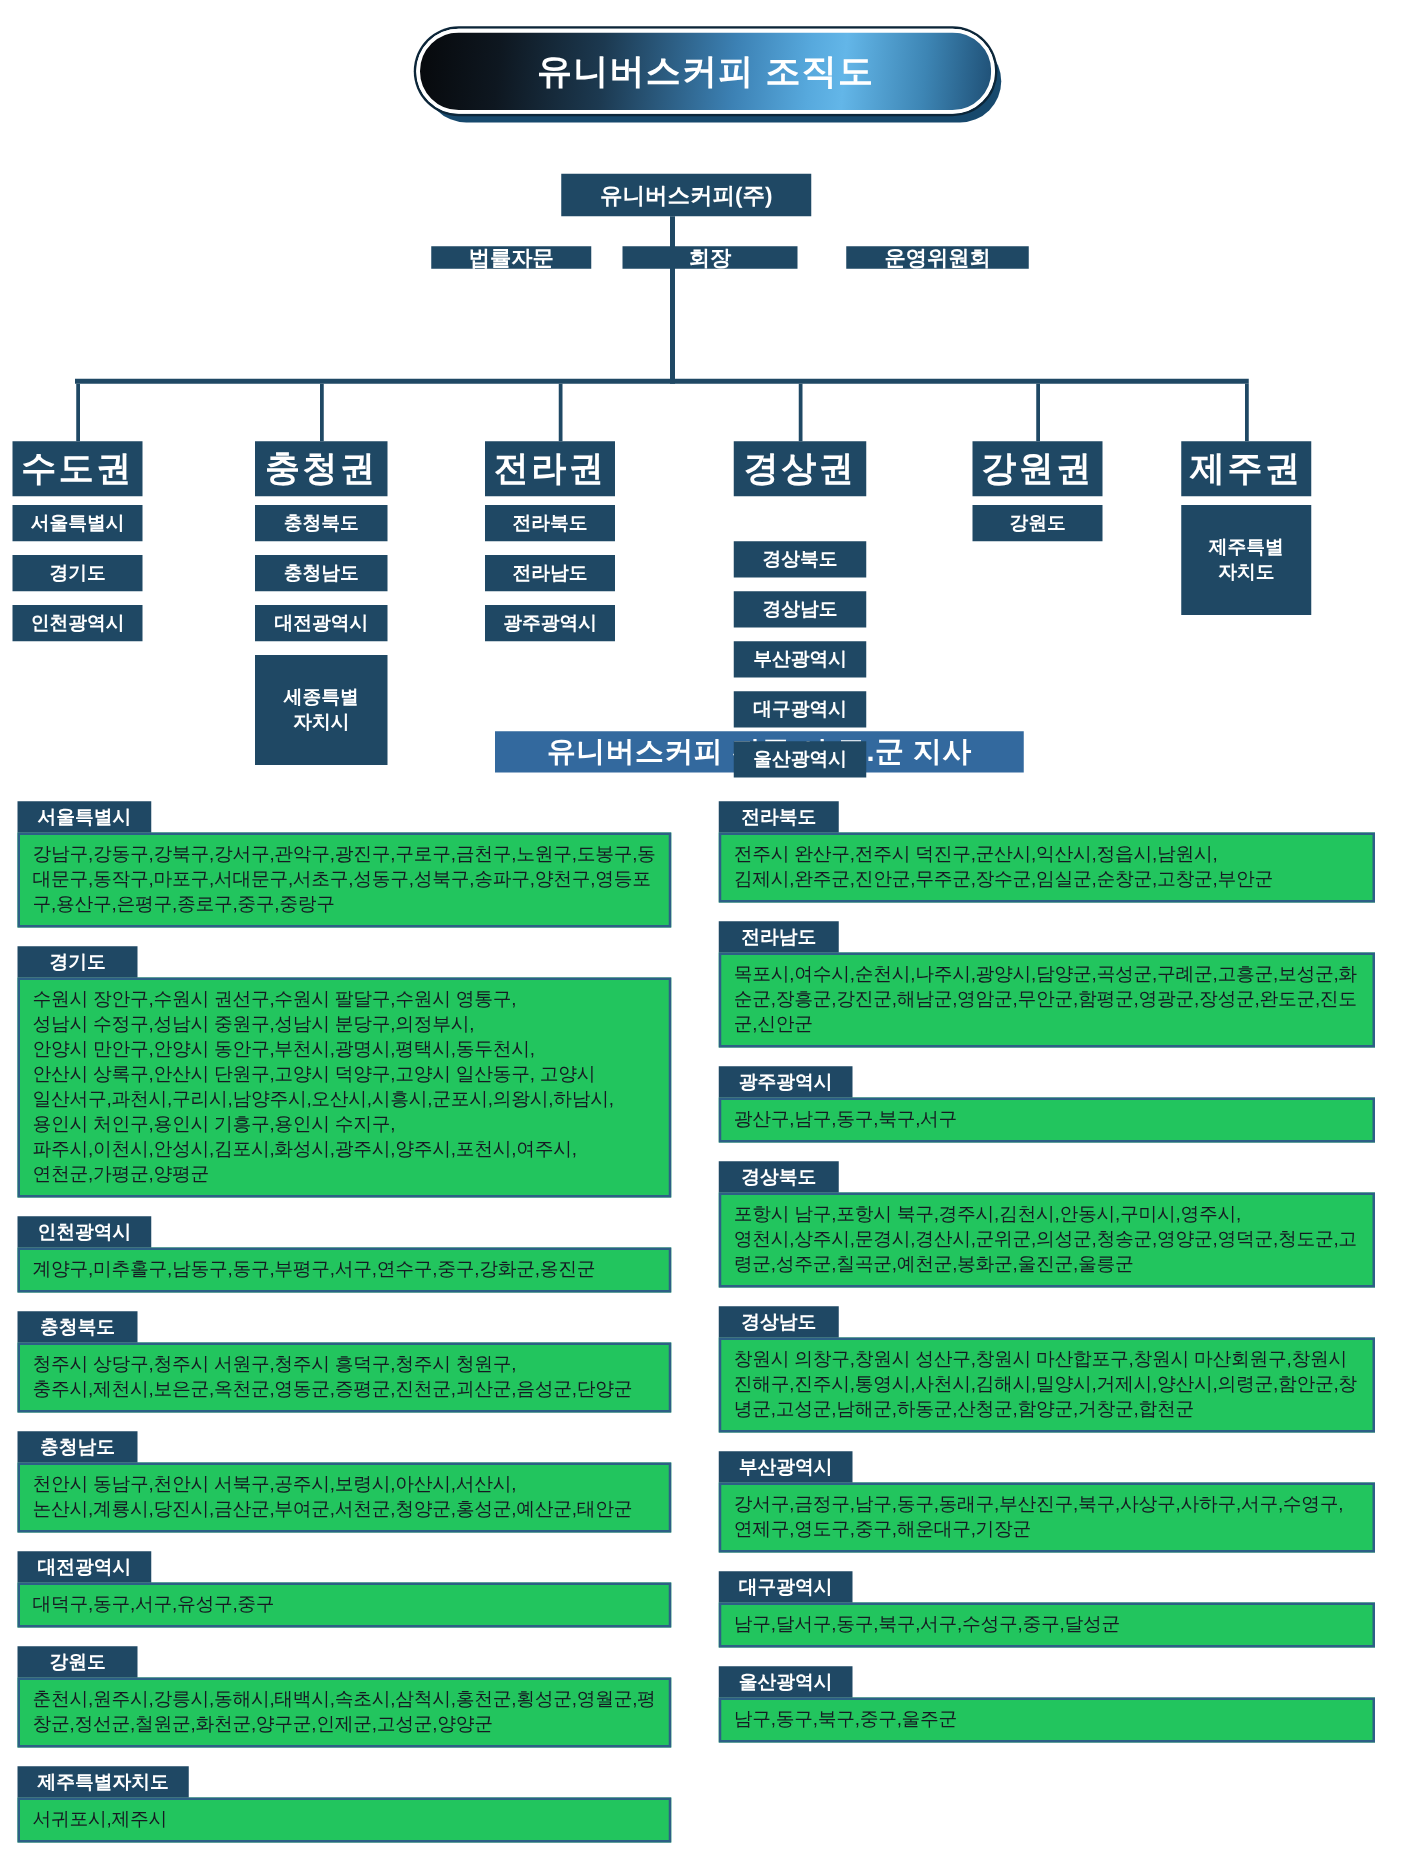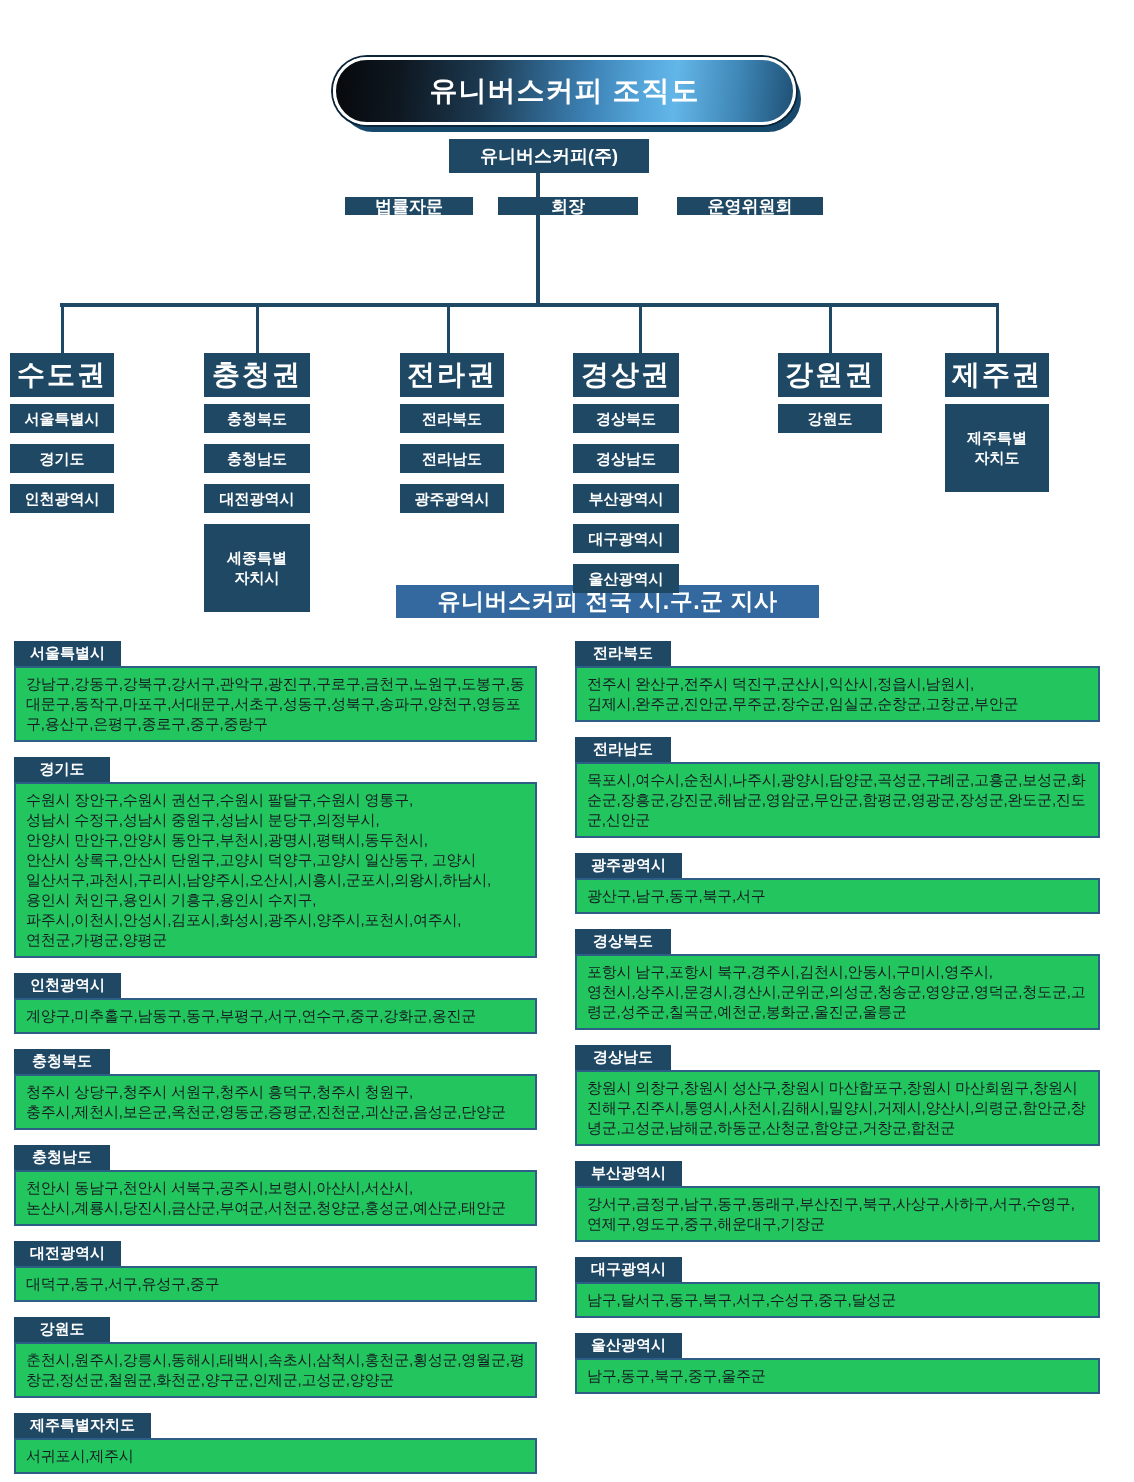--- a/index.html
+++ b/index.html
@@ -14,21 +14,21 @@
     text-align:center;box-sizing:border-box;position:relative;z-index:2;
   }
   
   .pill{
     position:absolute;left:333px;top:23px;width:457px;height:62px;
     border-radius:34px;
     background:linear-gradient(95deg,#07090c 0%,#0e1720 14%,#1c3950 32%,#3c81b4 55%,#57a9dd 68%,#63b6e8 74%,#3d85b4 88%,#1f5076 100%);
     border:3px solid #ffffff;
     box-shadow:0 0 0 2px #0c2639, 6px 8px 0 -1px #17496d;
     display:flex;align-items:center;justify-content:center;
-    color:#fff;font-weight:bold;font-size:28px;letter-spacing:1px;z-index:3;margin-top:34px;
+    color:#fff;font-weight:bold;font-size:28px;letter-spacing:1px;z-index:3;
   }
   
   .company{position:absolute;left:449px;top:139px;width:200px;height:34px;font-size:18px;}
   .exec{position:absolute;top:197px;height:18px;font-size:17px;}
   .exec-0{left:345px;width:128px;}
   .exec-1{left:498px;width:140px;}
   .exec-2{left:677px;width:146px;}
   .line{position:absolute;background:var(--navy,#1F4864);z-index:1;}
   .trunk{left:536px;top:173px;width:4px;height:134px;}
   .rail{left:60px;top:303px;width:939px;height:4px;}
@@ -95,29 +95,29 @@
       <div class="region-col" style="left: 204px; width: 106px;">
         <div class="nbox region-head">충청권</div>
         <div class="region-subs">
           <div class="nbox region-sub">충청북도</div>
           <div class="nbox region-sub">충청남도</div>
           <div class="nbox region-sub">대전광역시</div>
           <div class="nbox region-sub tall">세종특별
 자치시</div>
         </div>
       </div>
-      <div class="region-col" style="left: 400px; width: 104px;">
+      <div class="region-col" style="left: 388px; width: 104px;">
         <div class="nbox region-head">전라권</div>
         <div class="region-subs">
           <div class="nbox region-sub">전라북도</div>
           <div class="nbox region-sub">전라남도</div>
           <div class="nbox region-sub">광주광역시</div>
         </div>
       </div>
-      <div class="region-col" style="left: 573px; width: 106px;">
+      <div class="region-col" style="left: 587px; width: 106px; gap: 29px;">
         <div class="nbox region-head">경상권</div>
         <div class="region-subs">
           <div class="nbox region-sub">경상북도</div>
           <div class="nbox region-sub">경상남도</div>
           <div class="nbox region-sub">부산광역시</div>
           <div class="nbox region-sub">대구광역시</div>
           <div class="nbox region-sub">울산광역시</div>
         </div>
       </div>
       <div class="region-col" style="left: 778px; width: 104px;">

